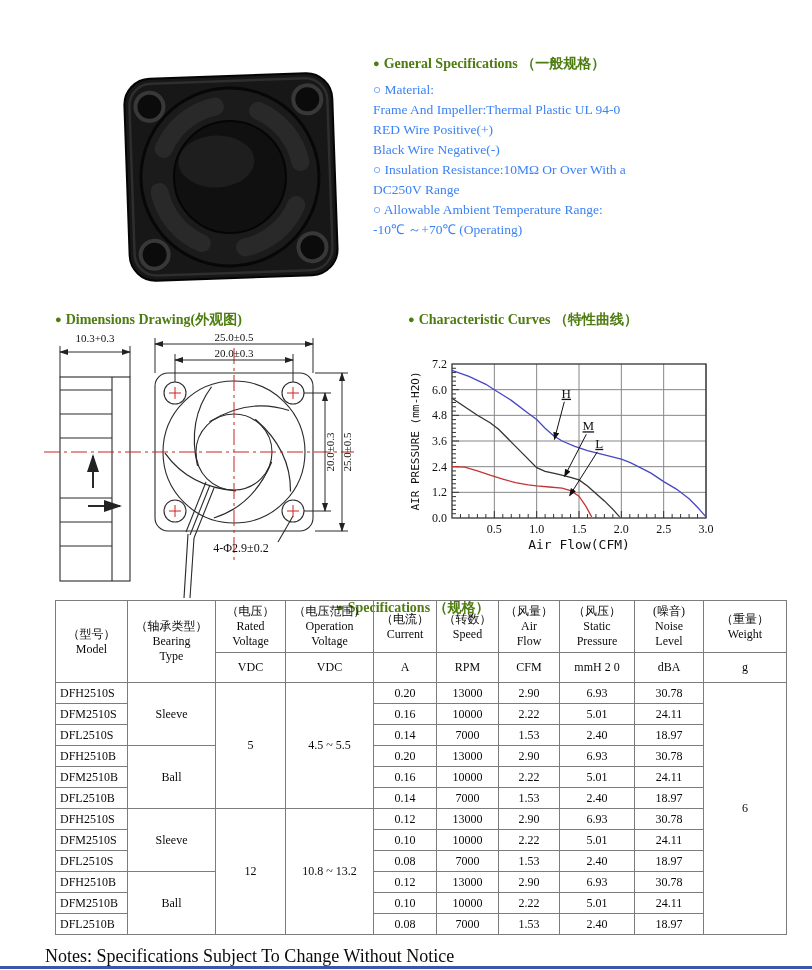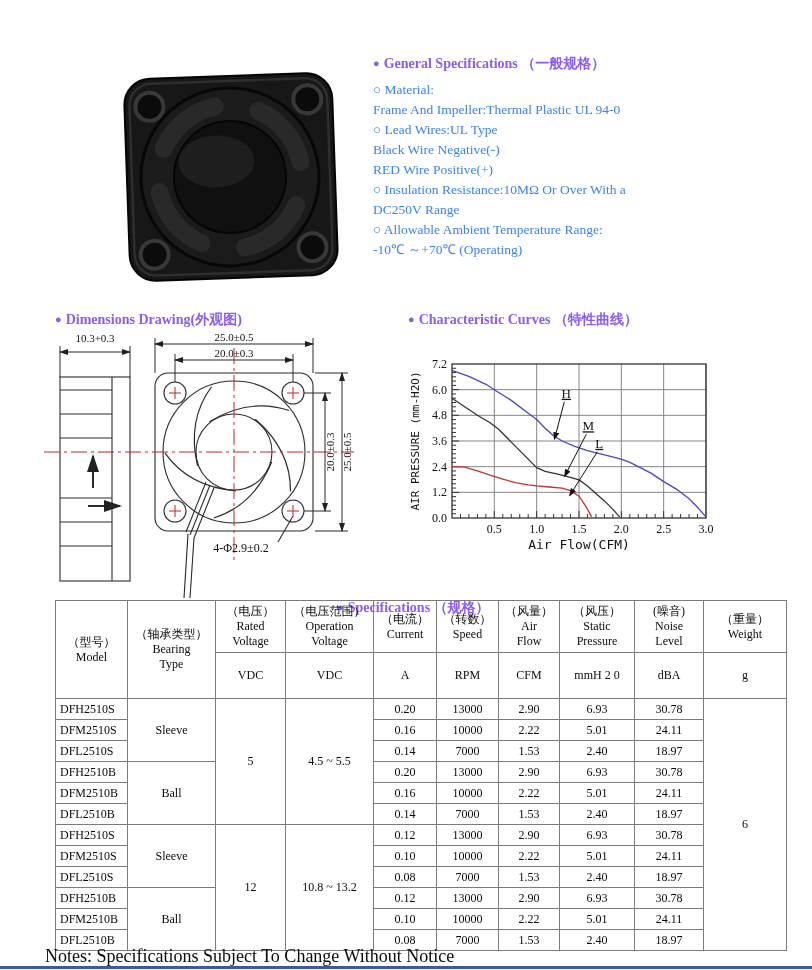--- a/index.html
+++ b/index.html
@@ -1,28 +1,28 @@
 <!DOCTYPE html>
 <html><head>
 <meta charset="utf-8">
 <style>
   html,body{margin:0;padding:0;background:#fff;}
   #page{position:relative;width:812px;height:970px;background:#fff;overflow:hidden;
         font-family:"Liberation Serif",serif;color:#111;}
   .abs{position:absolute;}
-  .sec-title{font-size:14px;font-weight:bold;color:#8b5cf6;white-space:nowrap;font-family:Liberation Serif, serif;}
+  .sec-title{font-size:14px;font-weight:bold;color:#4d7c0f;white-space:nowrap;font-family:Liberation Serif, serif;}
   .sec-title .bullet{font-size:11px;vertical-align:1px;margin-right:4px;}
   .gs-line{font-size:13.5px;line-height:20px;white-space:nowrap;color:#3b82f6;}
   
   #spec-table-wrap{left:55px;top:600px;width:731px;}
   table.spec{border-collapse:collapse;width:731px;table-layout:fixed;}
   table.spec th,table.spec td{border:1px solid #7c7c7c;font-weight:normal;text-align:center;
         font-size:12px;padding:0 1px;color:#0a0a0a;overflow:hidden;}
   table.spec thead th{line-height:15px;padding:3px 0;}
-  table.spec thead tr.units th{height:21px;padding:12px 0;}
+  table.spec thead tr.units th{height:21px;padding:4px 0;}
   table.spec tbody td{height:20px;}
   table.spec tbody td.model{text-align:left;padding-left:4px;margin-top:31px;}
   .notes{font-size:18px;color:#0a0a0a;white-space:nowrap;}
   #bottom-rule{left:0;top:966px;width:812px;height:3px;background:#3a57a8;}
   svg text{font-family:"Liberation Serif",serif;}
   .mono{font-family:"DejaVu Sans Mono",monospace;}
 </style>
 </head>
 <body>
 
@@ -48,23 +48,22 @@
         <circle cx="207" cy="190" r="14" fill="#0b0b0b" stroke="#383838" stroke-width="4"></circle>
       </g>
     </g>
   </svg>
 
   <div class="abs" style="left:373px;top:55px;width:430px">
     <div class="sec-title"><span class="bullet">●</span><span>General Specifications （一般规格）</span></div>
     <div style="margin-top:7px">
         <div class="gs-line">○ Material:</div>
         <div class="gs-line">Frame And Impeller:Thermal Plastic UL 94-0</div>
-        <div class="gs-line">○ Lead Wires:UL Type</div>
+        <div class="gs-line">RED Wire Positive(+)</div>
         <div class="gs-line">Black Wire Negative(-)</div>
-        <div class="gs-line">RED Wire Positive(+)</div>
         <div class="gs-line">○ Insulation Resistance:10MΩ Or Over With a</div>
         <div class="gs-line">DC250V Range</div>
         <div class="gs-line">○ Allowable Ambient Temperature Range:</div>
         <div class="gs-line">-10℃ ～+70℃ (Operating)</div>
       </div>
   </div>
 
   <div class="abs sec-title" style="left:55px;top:311px"><span class="bullet">●</span><span>Dimensions Drawing(外观图)</span></div>
   <div class="abs sec-title" style="left:408px;top:311px"><span class="bullet">●</span><span>Characteristic Curves （特性曲线）</span></div>
 

